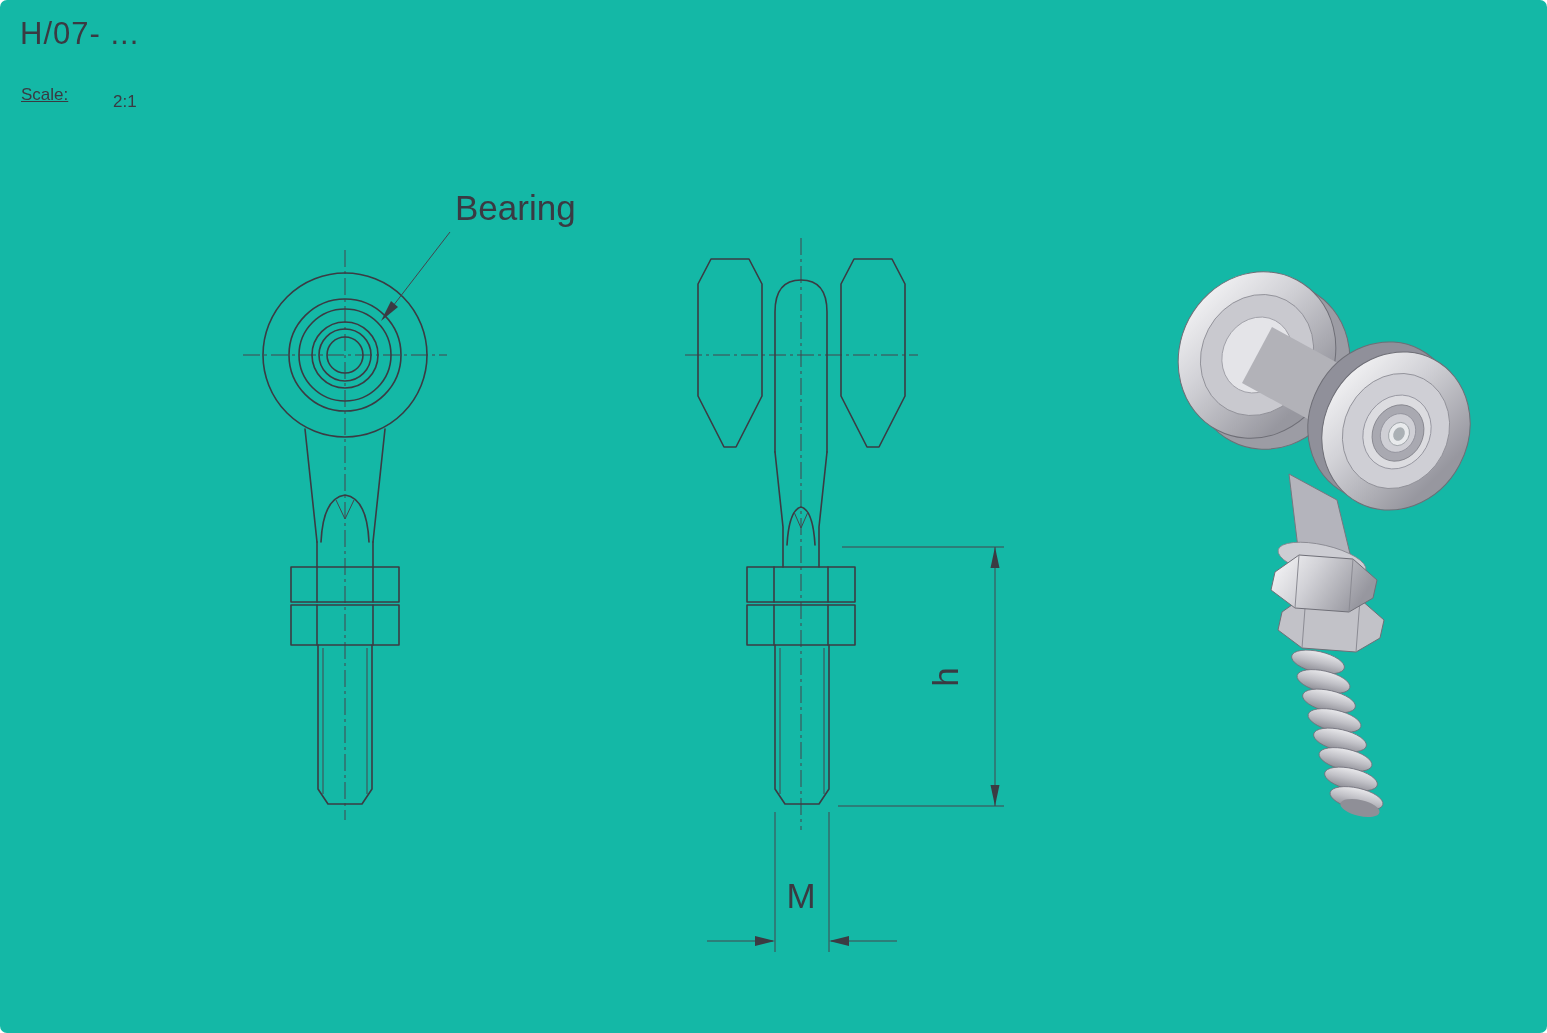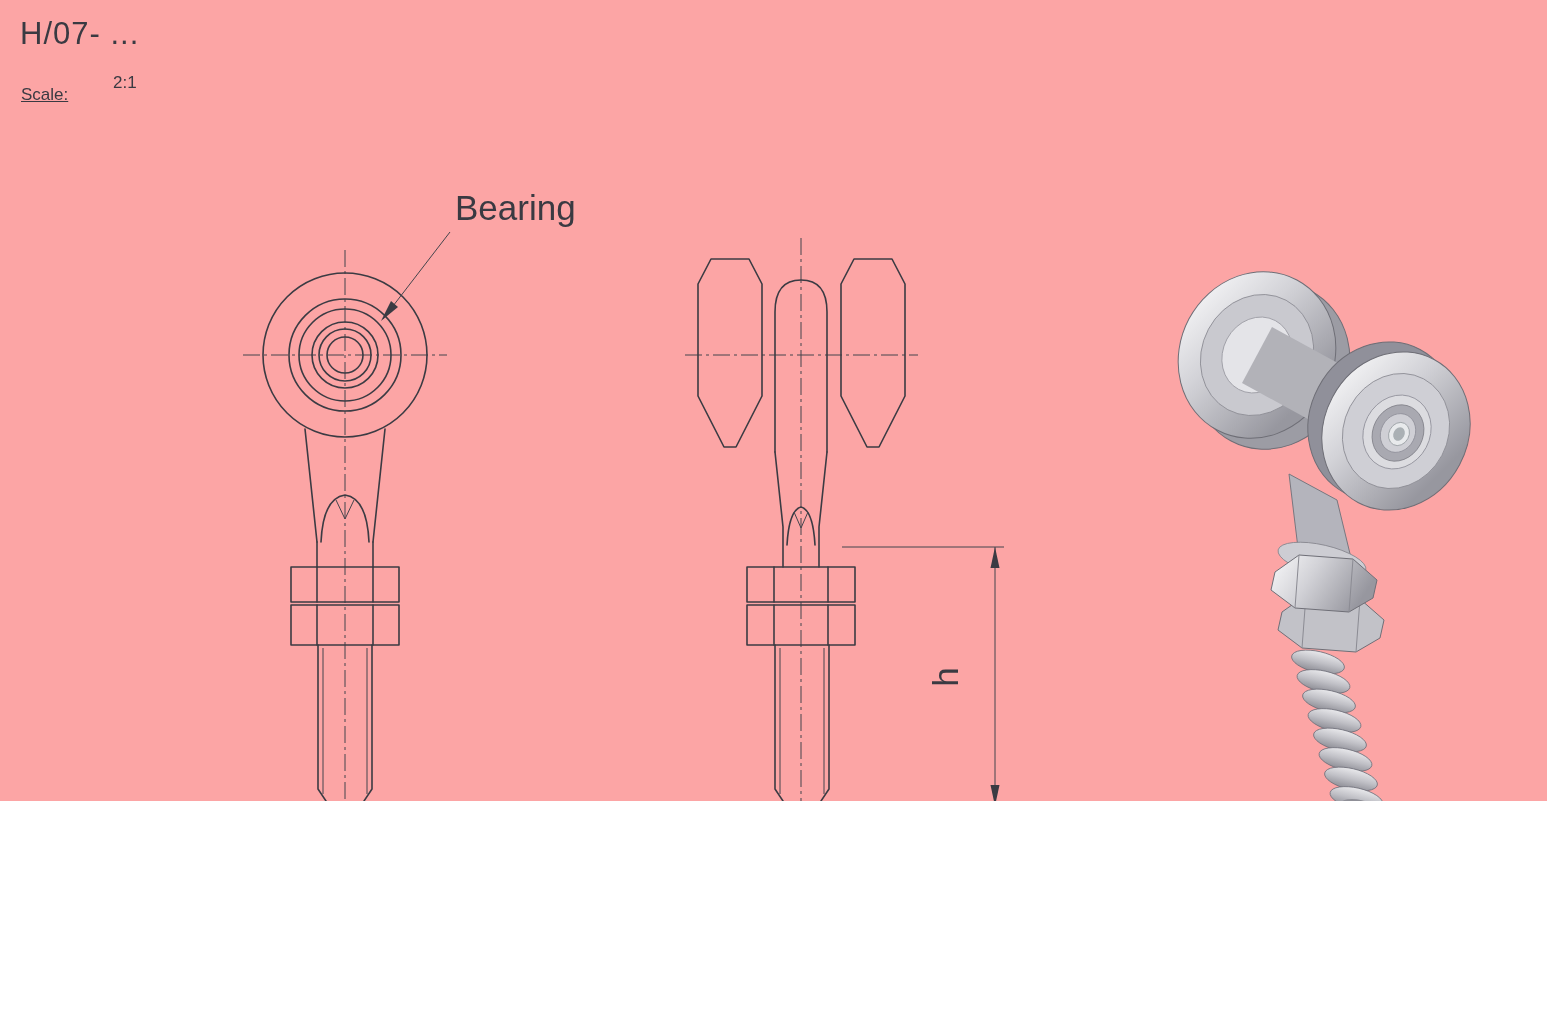--- a/index.html
+++ b/index.html
@@ -1,21 +1,21 @@
 <!DOCTYPE html>
 <html><head>
 <meta charset="utf-8">
 <style>
   * { margin:0; padding:0; box-sizing:border-box; }
   html,body { background:#ffffff; }
   body { font-family:"Liberation Sans", sans-serif; }
-  .canvas { position:relative; width:1547px; height:801px; background:#fca5a5; overflow:hidden; }
+  .canvas { position:relative; width:1547px; height:1033px; background:#14b8a6; overflow:hidden;border-radius:7px; }
   .title { position:absolute; left:20px; top:16px; font-size:31px; color:#3a3a42; letter-spacing:1px; font-weight:400; }
   .scale-label { position:absolute; left:21px; top:85px; font-size:17px; color:#3a3a42;text-decoration:underline; }
-  .scale-value { position:absolute; left:113px; top:73px; font-size:17px; color:#3a3a42; }
+  .scale-value { position:absolute; left:113px; top:92px; font-size:17px; color:#3a3a42; }
   svg.drawing { position:absolute; left:0; top:0; }
   .obj  { fill:none; stroke:#3b3b43; stroke-width:1.6; stroke-linejoin:round; stroke-linecap:round; }
   .thin { fill:none; stroke:#45454d; stroke-width:1; }
   .cl   { fill:none; stroke:#45454d; stroke-width:1; stroke-dasharray:17 4 3 4; }
   .arrw { fill:#3b3b43; stroke:none; }
   text.anno { fill:#3a3a42; font-size:35px; font-family:"Liberation Sans", sans-serif; }
   .iso-stroke { stroke:#6e6e76; stroke-width:1; }
 </style>
 </head>
 <body>

